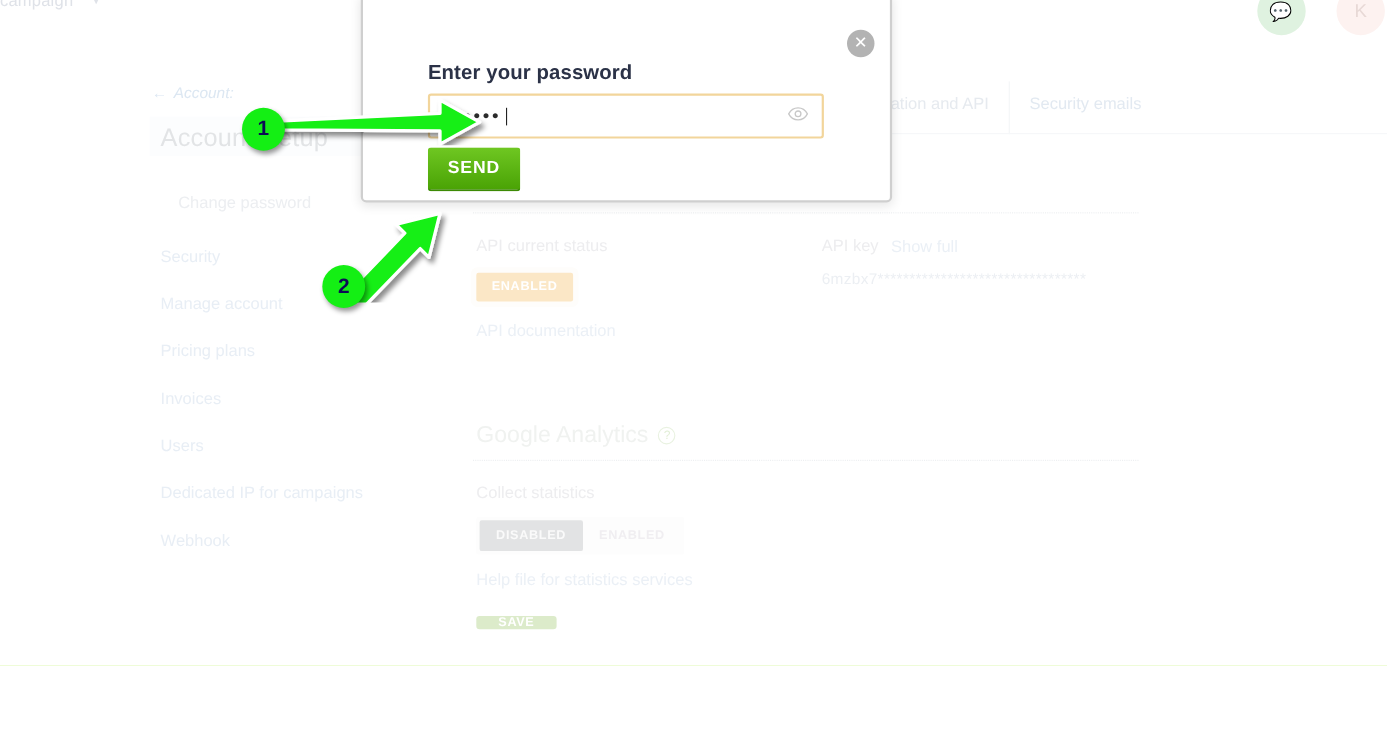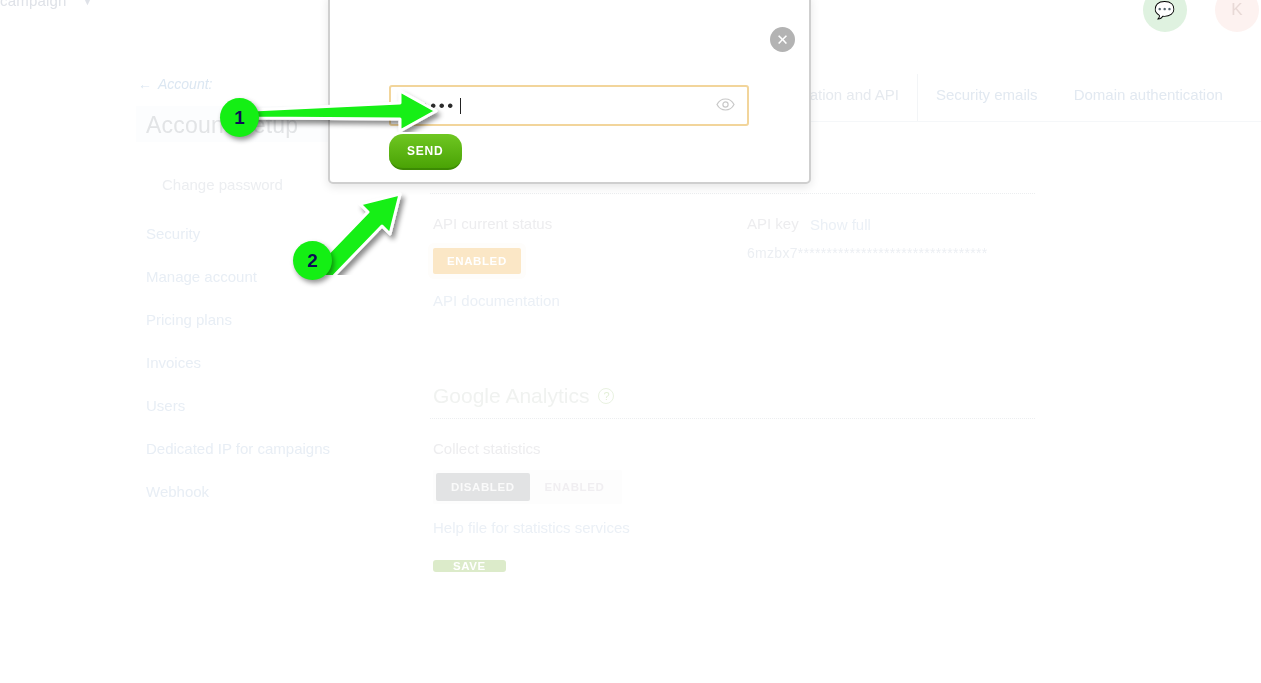--- a/index.html
+++ b/index.html
@@ -297,23 +297,23 @@
     transform: translateY(-50%);
     color: #cccccc;
   }
   .send-btn {
     position: absolute;
     left: 389px; top: 134px;
     padding: 10px 18px;
     background: linear-gradient(to bottom, #6fc722 0%, #4aa305 100%);
     border: none;
     border-bottom: 2px solid #3c8a04;
-    border-radius: 14px;
+    border-radius: 3px;
     color: #ffffff;
-    font-size: 12px;
+    font-size: 16px;
     font-weight: bold;
     letter-spacing: .8px;
   }
 
   
   .anno-badge {
     position: absolute;
     width: 39px; height: 39px;
     border-radius: 50%;
     background: #14ef14;
@@ -343,21 +343,20 @@
     <div class="topbar-avatar chat">💬</div>
     <div class="topbar-avatar user">
       <span>K</span>
     </div>
 
     <div class="tabs-leftedge"></div>
     <div class="tabs">
       <div class="tab active">egration and API</div>
       <div class="tab-divider"></div>
       <div class="tab">Security emails</div>
-      <div class="tab">Domain authentication</div>
     </div>
     <div class="tabs-underline"></div>
 
     <div class="back-link">
       <span class="arr">←</span><span>Account:</span>
     </div>
 
     <div class="page-title-hl"></div>
     <div class="page-title">Account Setup</div>
 
@@ -396,20 +395,21 @@
 
     <div class="link-soft" style="left:433px; top:519px;">Help file for statistics services</div>
 
     <button class="save-btn">SAVE</button>
   </div>
 
   <div class="modal-shadow"></div>
 
   <div class="modal-close">✕</div>
 
+  <div class="modal-heading">Enter your password</div>
 
   <div class="pw-wrap">
     <span class="pw-dots">
       <span>••••••</span>
         <span class="pw-caret"></span>
     </span>
     <span class="eye-icon">
       <svg width="19" height="13" viewBox="0 0 19 13" fill="none" aria-hidden="true">
         <path d="M1 6.5C3 2.6 6.1 1 9.5 1s6.5 1.6 8.5 5.5c-2 3.9-5.1 5.5-8.5 5.5S3 10.4 1 6.5Z" stroke="#c8c8c8" stroke-width="1.2"></path>
         <circle cx="9.5" cy="6.5" r="2.6" stroke="#c8c8c8" stroke-width="1.2"></circle>

